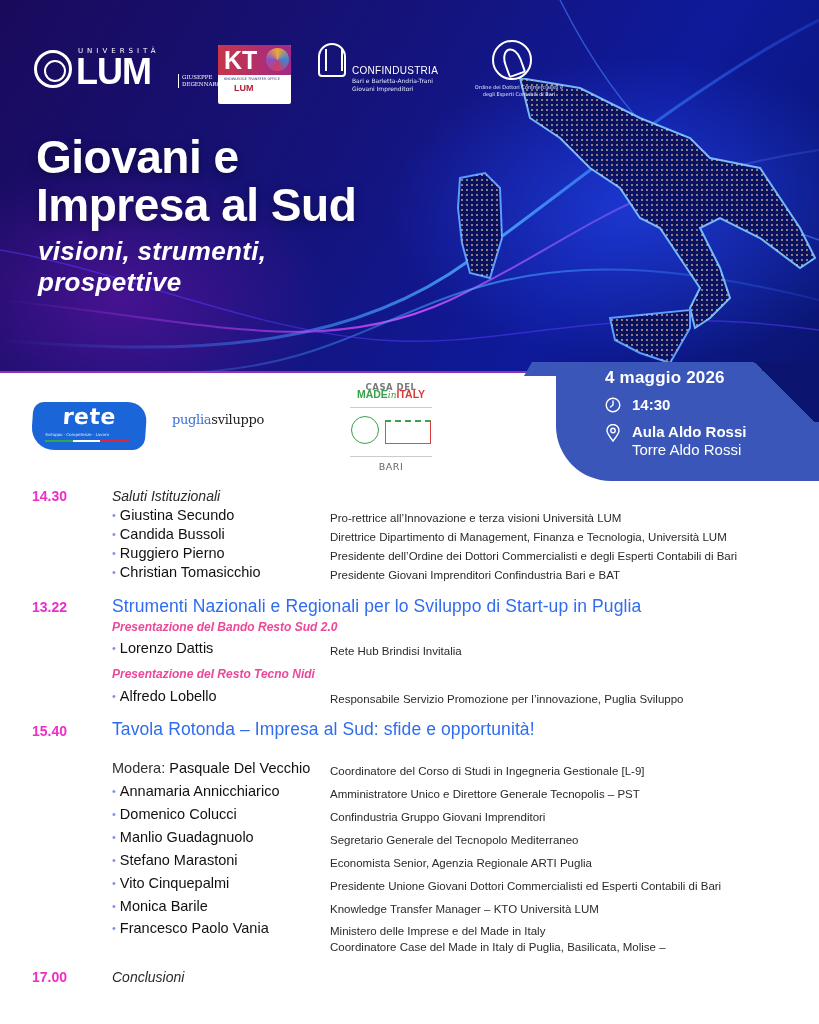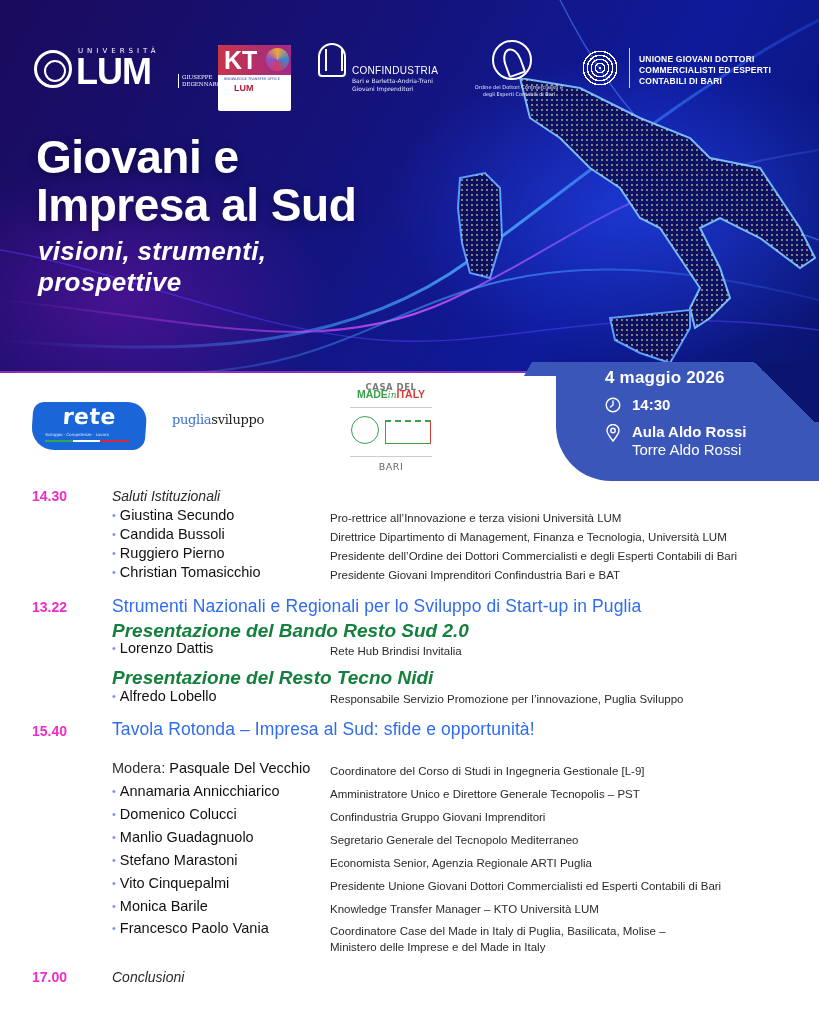--- a/index.html
+++ b/index.html
@@ -18,21 +18,21 @@
   .logos-row { position: absolute; left: 0; top: 38px; width: 819px; height: 70px; }
   .logo { position: absolute; color: #fff; }
 
   .lum-logo { left: 34px; top: 6px; width: 160px; height: 50px; }
   .lum-seal { position: absolute; left: 0; top: 6px; width: 38px; height: 38px; border-radius: 50%; border: 3px solid #fff; }
   .lum-seal::after { content: ""; position: absolute; left: 7px; top: 7px; width: 18px; height: 18px; border-radius: 50%; border: 2px solid #fff; }
   .lum-univ { position: absolute; left: 44px; top: 3px; font-size: 7px; letter-spacing: 4px; }
   .lum-word { position: absolute; left: 42px; top: 8px; font-family: "Liberation Sans", sans-serif; font-size: 36px; font-weight: bold; letter-spacing: -1px; line-height: 40px; }
   .lum-sub { position: absolute; left: 144px; top: 30px; font-family: "DejaVu Serif", serif; font-size: 5.5px; line-height: 7px; border-left: 1px solid #fff; padding-left: 3px; }
 
-  .kto-logo { left: 218px; top: 7px; width: 73px; height: 66px; background: #fff; border-radius: 2px; overflow: hidden; }
+  .kto-logo { left: 218px; top: 7px; width: 73px; height: 59px; background: #fff; border-radius: 2px; overflow: hidden; }
   .kto-top { position: absolute; left: 0; top: 0; width: 73px; height: 30px; background: linear-gradient(90deg, #c8354a, #a02a88); }
   .kto-kt { position: absolute; left: 6px; top: 1px; font-family: "Liberation Sans", sans-serif; font-size: 25px; font-weight: bold; color: #fff; }
   .kto-o { position: absolute; left: 48px; top: 3px; width: 23px; height: 23px; border-radius: 50%; background: conic-gradient(#f3a632, #3b84d8, #d23a60, #8a52c8, #f3a632); }
   .kto-sub { position: absolute; left: 6px; top: 32px; font-size: 3.5px; color: #2a3a8a; }
   .kto-lum { position: absolute; left: 16px; top: 38px; font-family: "Liberation Sans", sans-serif; font-size: 9px; font-weight: bold; color: #b0203a; }
 
   .confind-logo { left: 318px; top: 5px; width: 140px; height: 55px; }
   .confind-mark { position: absolute; left: 0; top: 0; width: 28px; height: 34px; border: 2px solid #fff; border-radius: 14px 14px 4px 4px; }
   .confind-mark::before { content: ""; position: absolute; left: 5px; top: 4px; width: 14px; height: 22px; border-left: 2px solid #fff; border-right: 2px solid #fff; }
   .confind-name { position: absolute; left: 34px; top: 22px; font-family: "Liberation Sans", sans-serif; font-size: 10px; letter-spacing: 0.3px; }
@@ -86,21 +86,21 @@
   .info-time { top: 396px; }
   .info-place { top: 423px; }
   .info-icon { position: absolute; left: 0; top: 1px; width: 16px; height: 16px; }
   .info-text-b { position: absolute; left: 27px; top: 0; font-weight: bold; font-size: 15px; white-space: nowrap; }
   .info-text-n { position: absolute; left: 27px; top: 18px; font-size: 15px; white-space: nowrap; }
 
   
   .time { position: absolute; left: 32px; font-family: "Liberation Sans", sans-serif; font-weight: bold; font-size: 14px; color: #f02cc8; }
   .session-label { position: absolute; left: 112px; font-family: "Liberation Sans", sans-serif; font-style: italic; font-size: 14px; color: #2a2a2a; }
   .session-title { position: absolute; left: 112px; font-family: "Liberation Sans", sans-serif; font-size: 17.5px; color: #2f6cf0; letter-spacing: 0.1px; white-space: nowrap; }
-  .sub-heading { position: absolute; left: 112px; font-family: "Liberation Sans", sans-serif; font-weight: bold; font-style: italic; font-size: 19px; color: #15803d; white-space: nowrap; }
+  .sub-heading { position: absolute; left: 112px; font-family: "Liberation Sans", sans-serif; font-weight: bold; font-style: italic; font-size: 12px; color: #ec4899; white-space: nowrap; }
   .person { position: absolute; left: 112px; font-family: "Liberation Sans", sans-serif; font-size: 14.5px; color: #111; white-space: nowrap; }
   .person .bullet { color: #7a8ff0; font-size: 11px; margin-right: 4px; position: relative; top: -1px; }
   .person .mod { color: #333; }
   .role { position: absolute; left: 330px; font-family: "Liberation Sans", sans-serif; font-size: 11.5px; color: #2a2a2a; white-space: nowrap; line-height: 16px; }
 </style>
 </head>
 <body>
 
 <div class="banner">
   <svg class="waves" width="819" height="373">
@@ -171,29 +171,20 @@
     </div>
 
     <div class="logo odc-logo">
       <div class="odc-mark"></div>
       <div class="odc-sub">
         <div>Ordine dei Dottori Commercialisti e</div>
         <div>degli Esperti Contabili di Bari</div>
       </div>
     </div>
 
-    <div class="logo ugdc-logo">
-      <div class="ugdc-mark"></div>
-      <div class="ugdc-div"></div>
-      <div class="ugdc-text">
-        <div>UNIONE GIOVANI DOTTORI</div>
-        <div>COMMERCIALISTI ED ESPERTI</div>
-        <div>CONTABILI DI BARI</div>
-      </div>
-    </div>
   </div>
 
   <div class="title">
     <div>Giovani e</div>
     <div>Impresa al Sud</div>
   </div>
   <div class="subtitle">
     <div>visioni, strumenti,</div>
     <div>prospettive</div>
   </div>
@@ -285,19 +276,19 @@
   <div class="role" style="top:855px">Economista Senior, Agenzia Regionale ARTI Puglia</div>
 
   <div class="person" style="top:875px"><span class="bullet">•</span><span>Vito Cinquepalmi</span></div>
   <div class="role" style="top:878px">Presidente Unione Giovani Dottori Commercialisti ed Esperti Contabili di Bari</div>
 
   <div class="person" style="top:898px"><span class="bullet">•</span><span>Monica Barile</span></div>
   <div class="role" style="top:901px">Knowledge Transfer Manager – KTO Università LUM</div>
 
   <div class="person" style="top:920px"><span class="bullet">•</span><span>Francesco Paolo Vania</span></div>
   <div class="role" style="top:923px">
+    <div>Ministero delle Imprese e del Made in Italy</div>
     <div>Coordinatore Case del Made in Italy di Puglia, Basilicata, Molise –</div>
-    <div>Ministero delle Imprese e del Made in Italy</div>
   </div>
 
   <div class="time" style="top:969px">17.00</div>
   <div class="session-label" style="top:969px">Conclusioni</div>
 </div>
 
 </body></html>

